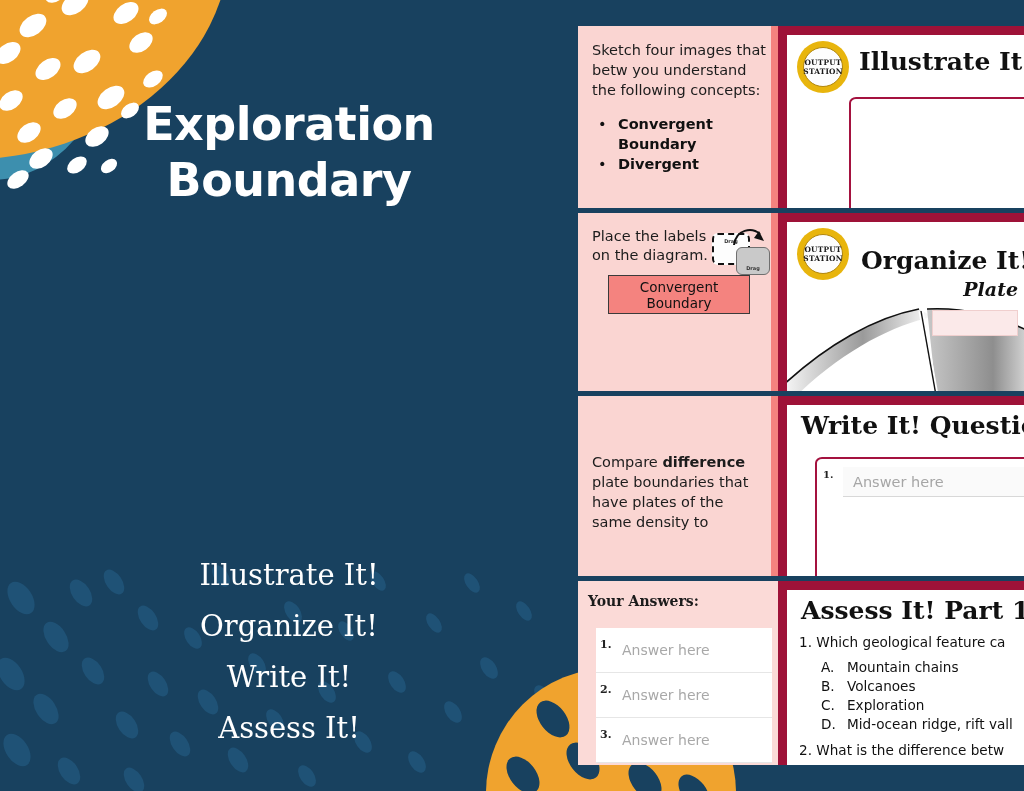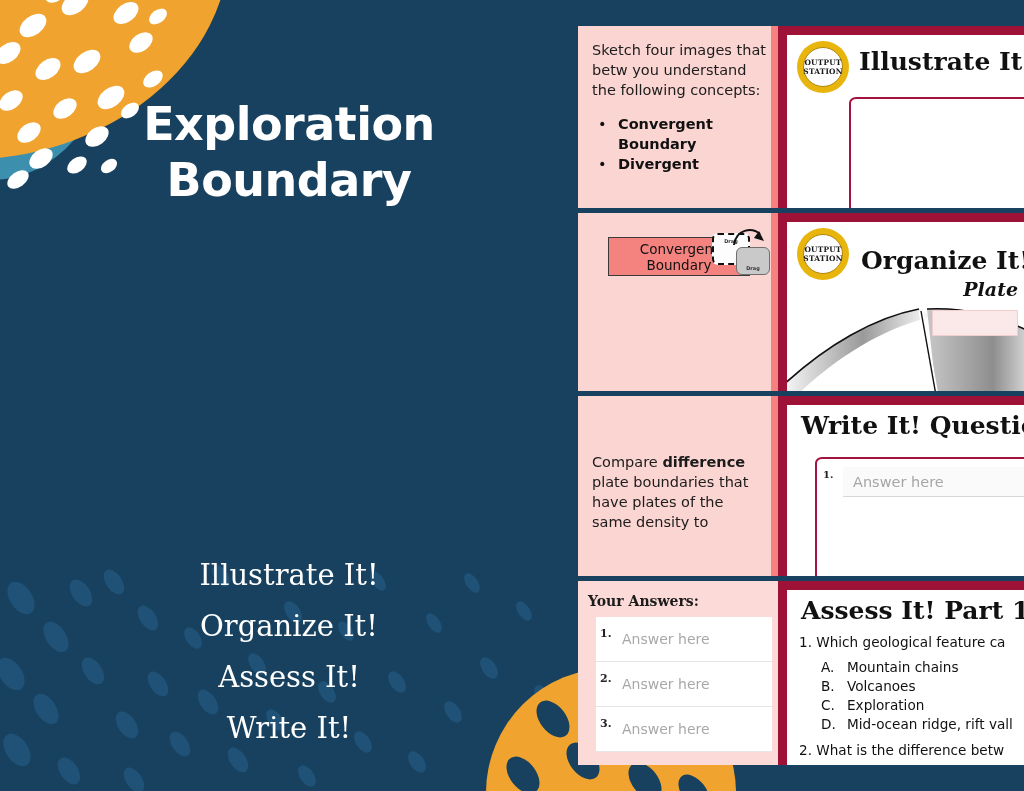--- a/index.html
+++ b/index.html
@@ -186,21 +186,21 @@
   }
   .qnum {
     position: absolute; left: 36px; top: 64px;
     font-family: "DejaVu Serif", serif; font-weight: 700; font-size: 10px; color: #222;
   }
 
   
   #card4 { top: 581px; height: 184px; }
   .your-answers {
     font-family: "DejaVu Serif", serif; font-weight: 700; font-size: 14px; color: #1b1b1b;
-    margin-bottom: 8px;
+    margin-bottom: 19px;
   }
   .ans-row {
     position: relative; height: 45px; margin-left: 8px;
     background: #ffffff; border-bottom: 1px solid #e6e6e6;
     display: flex; align-items: center; padding-left: 26px;
     font-family: "DejaVu Sans", sans-serif; font-size: 14px; color: #a8a8a8;
   }
   .ans-row .n {
     position: absolute; left: 4px; top: 10px;
     font-family: "DejaVu Serif", serif; font-weight: 700; font-size: 11px; color: #222;
@@ -307,22 +307,22 @@
 
     <div class="title">
       <div>Exploration</div>
       <div>Boundary</div>
     </div>
 
 
     <div class="station-list">
       <div>Illustrate It!</div>
       <div>Organize It!</div>
+      <div>Write It!</div>
       <div>Assess It!</div>
-      <div>Write It!</div>
     </div>
   </div>
 
   <div class="cards">
 
     <div class="card" id="card1">
       <div class="card-left shadow-strip">
         <div class="c1-text">Sketch four images that betw you understand the following concepts:</div>
         <ul class="c1-bullets">
           <li>Convergent Boundary</li>
@@ -337,20 +337,21 @@
             <span>STATION</span>
           </div>
         </div>
         <div class="card-head">Illustrate It!</div>
         <div class="squiggle-box"></div>
       </div>
     </div>
 
     <div class="card" id="card2">
       <div class="card-left shadow-strip">
+        <div class="c2-text" style="width:128px">Place the labels on the diagram.</div>
         <div class="drag-icon">
           <div class="d-dashed">
             <span>Drag</span>
           </div>
           <div class="d-solid">
             <span>Drag</span>
           </div>
           <svg class="d-arrow" width="34" height="26" viewBox="0 0 34 26">
             <path d="M2 20 C4 4 20 2 28 9" stroke="#111" stroke-width="2" fill="none"></path>
             <path d="M32 16 L27 6 L22 13 Z" fill="#111"></path>

